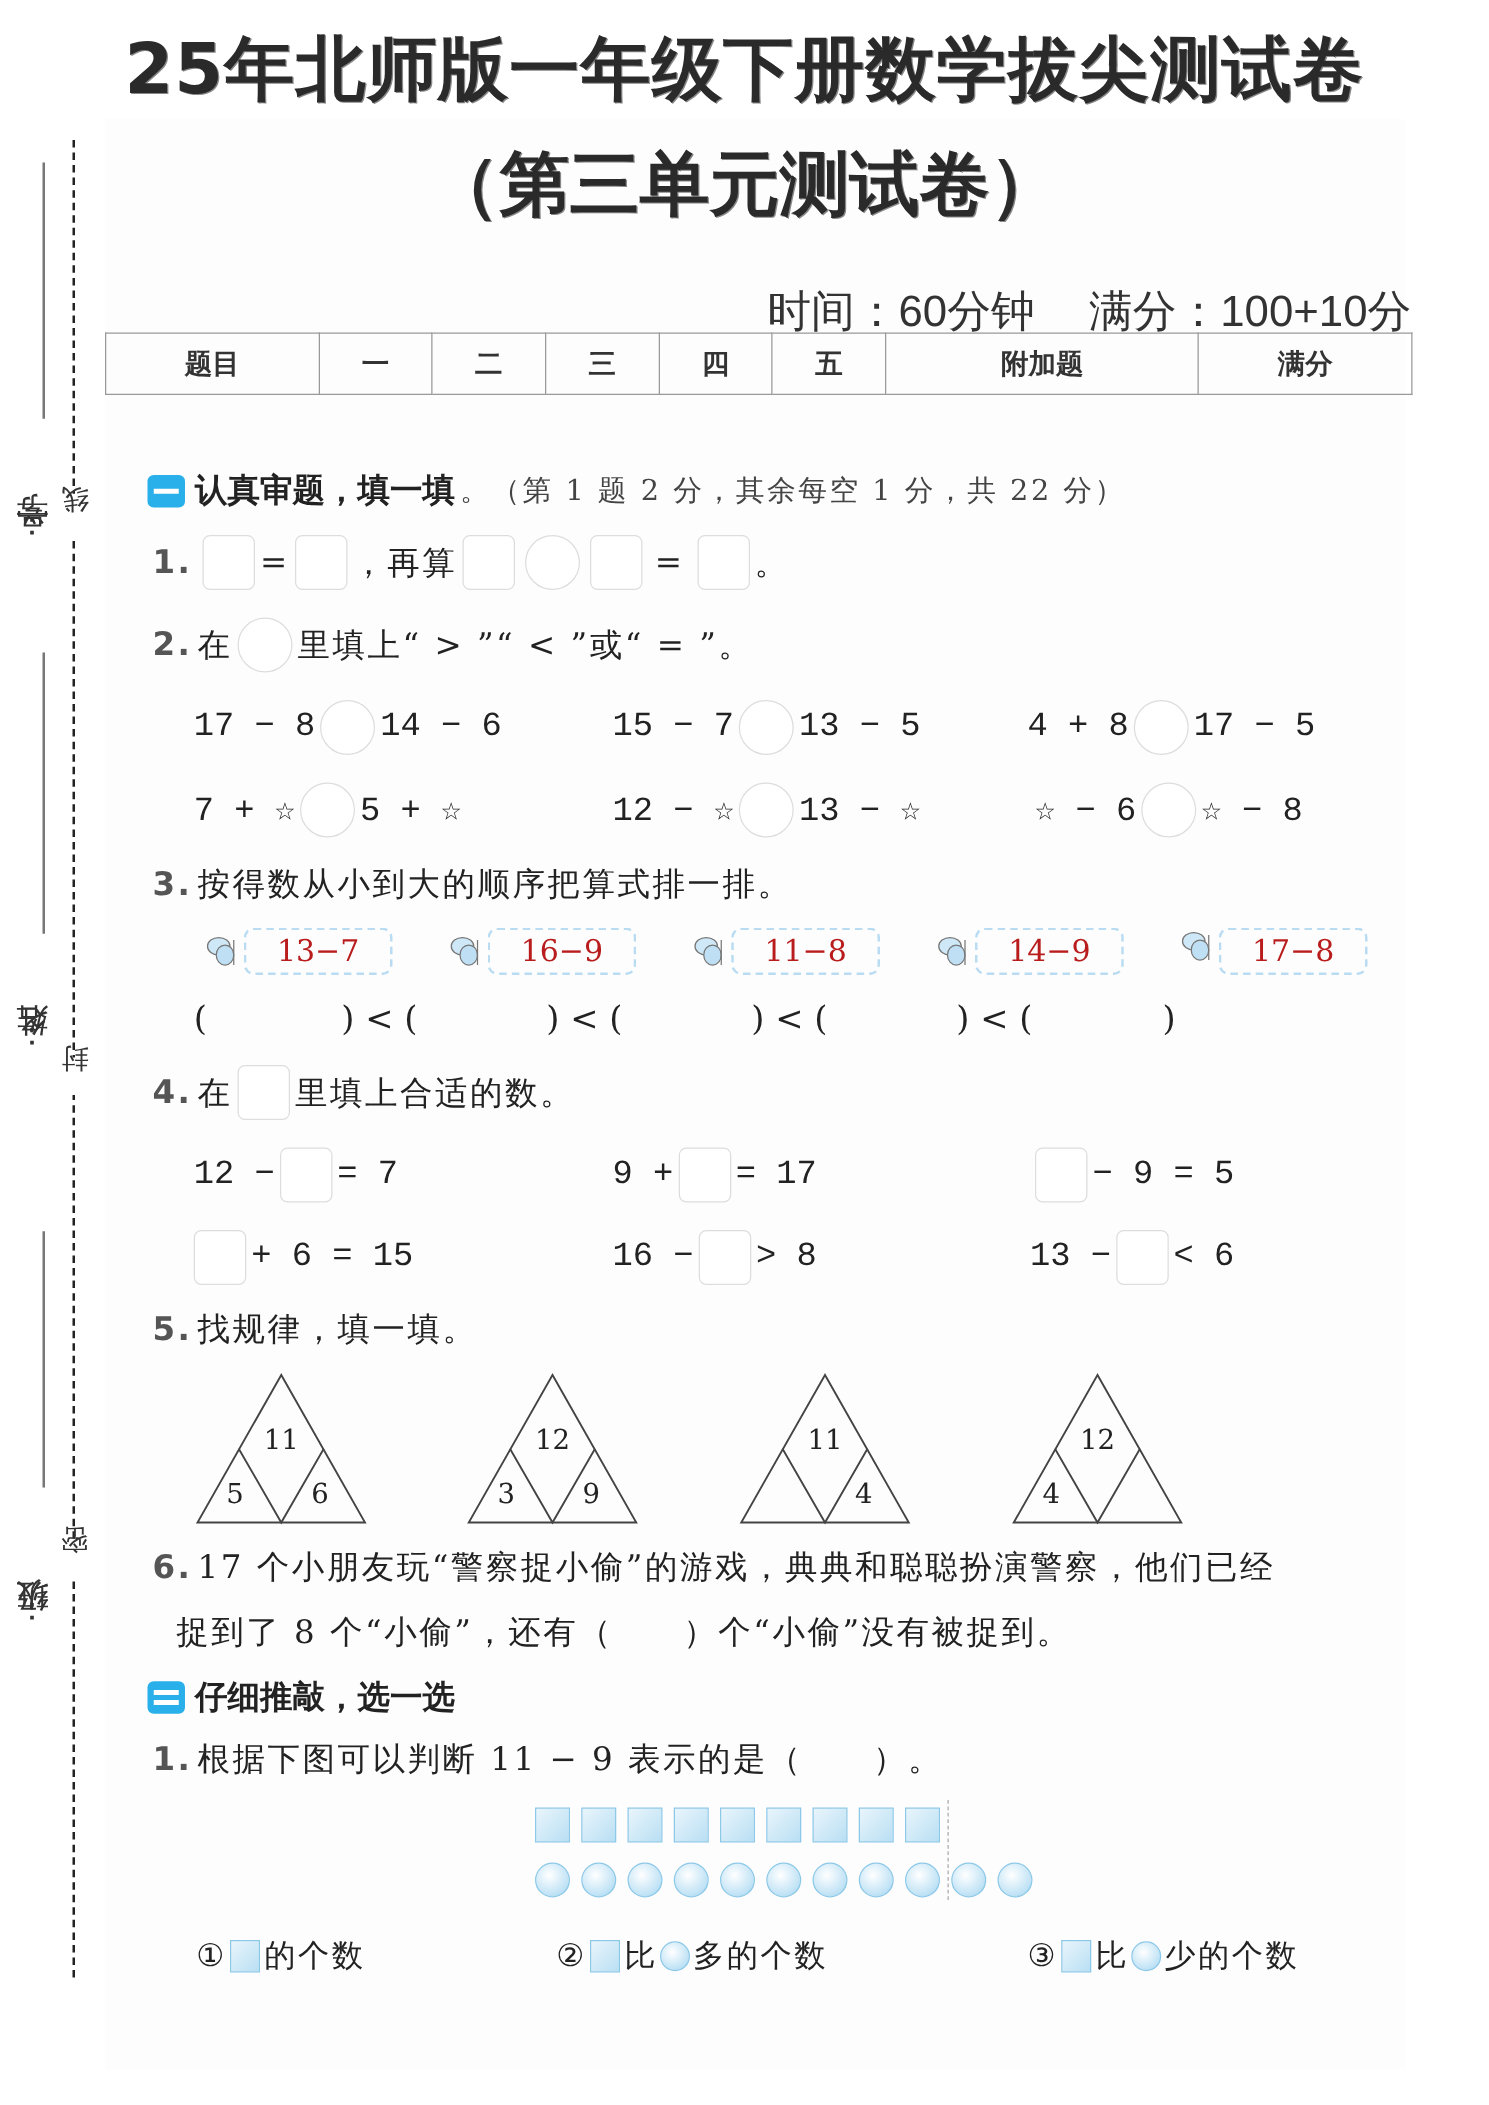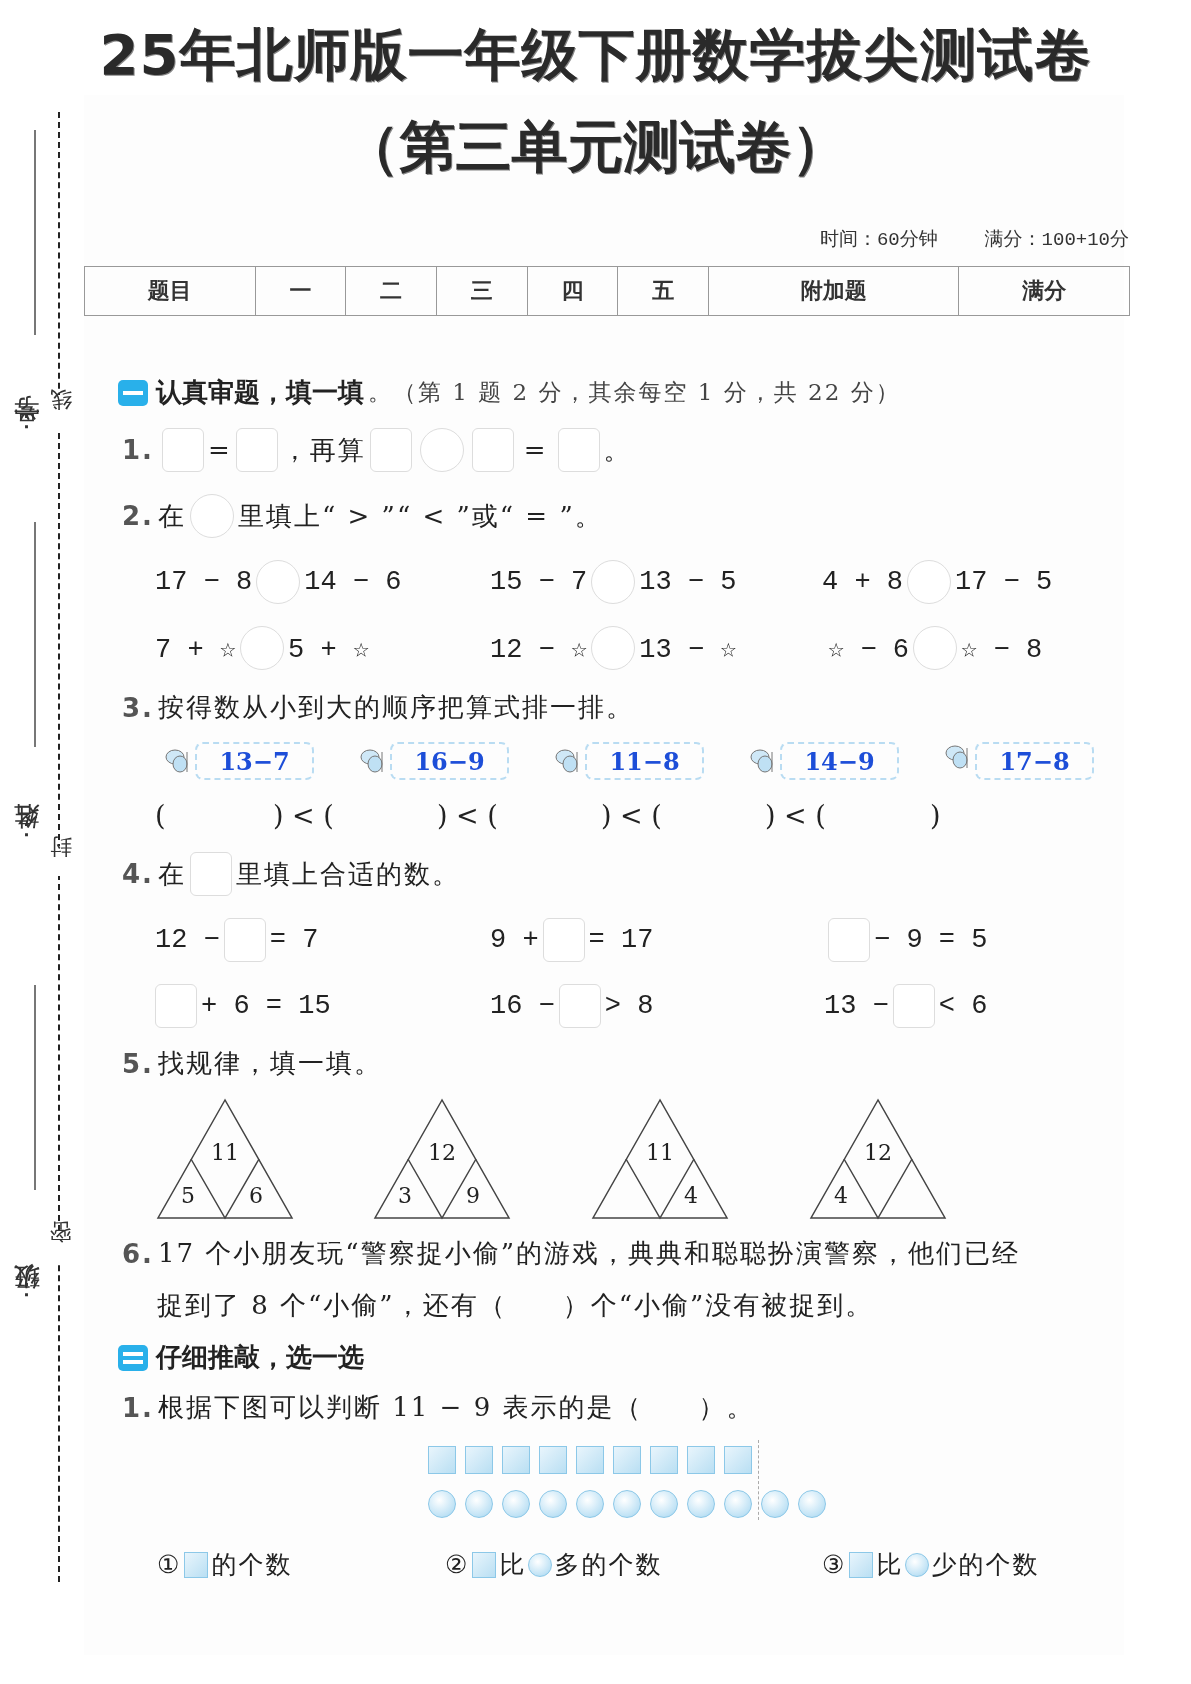--- a/index.html
+++ b/index.html
@@ -16,40 +16,40 @@
   .paper-bg { left: 84px; top: 95px; width: 1040px; height: 1560px; background: #fdfdfd; }
 
   
   .dash-line { left: 58px; top: 112px; height: 1470px; border-left: 2px dashed #222; }
   .solid-line { left: 34px; width: 0; border-left: 2px solid #777; }
   .vert-label { left: 8px; width: 36px; font-size: 26px; writing-mode: vertical-rl; transform: rotate(180deg);
                 font-family: "DejaVu Sans", "Liberation Sans", sans-serif; color: #333; }
   .seal-label { left: 46px; width: 26px; font-size: 22px; writing-mode: vertical-rl; transform: rotate(180deg);
                 font-family: "DejaVu Sans", "Liberation Sans", sans-serif; background: #fff; color: #333; }
 
-  .meta { right: 62px; top: 226px; font-size: 19px; font-family: Liberation Mono, monospace; color: #333; }
+  .meta { right: 62px; top: 226px; font-size: 35px; font-family: Liberation Sans, sans-serif; color: #333; }
   table.score { position: absolute; left: 84px; top: 266px; width: 1046px; border-collapse: collapse;
                 font-family: Liberation Mono, monospace; }
   table.score td { border: 1.5px solid #999; text-align: center; font-size: 22px; font-weight: bold; height: 46px; color: #333; }
   table.score tr:nth-child(2) td { height: 42px; }
 
   .sec { left: 118px; font-size: 26px; display: flex; align-items: center; }
   .sec-icon { width: 30px; height: 26px; background: #29b0ea; border-radius: 5px; position: relative; margin-right: 8px; }
   .sec-icon .bar { position: absolute; left: 5px; right: 5px; height: 4px; background: #fff; }
   .sec-title { font-weight: bold; font-family: "DejaVu Sans", "Liberation Sans", sans-serif; }
   .sec-note { font-size: 23px; color: #444; margin-left: 4px; letter-spacing: 2px; }
 
   .q { left: 122px; font-size: 26px; display: flex; align-items: center; letter-spacing: 2px; }
   .qnum { font-family: "DejaVu Sans", "Liberation Sans", sans-serif; font-weight: bold; color: #555; margin-right: 4px; }
   .box { display: inline-block; width: 40px; height: 42px; border: 1.5px solid #ddd; border-radius: 6px; margin: 0 4px; vertical-align: middle; background:#fff; }
   .circ { display: inline-block; width: 42px; height: 42px; border: 1.5px solid #ddd; border-radius: 50%; margin: 0 4px; vertical-align: middle; background:#fff; }
   .expr { font-size: 27px; display: flex; align-items: center; font-family: Liberation Mono, monospace; }
 
   .pill { width: 115px; height: 34px; border: 2px dashed #b9dcf2; border-radius: 8px; font-size: 24px;
-          display: flex; align-items: center; justify-content: center; color: #1d4ed8; font-weight: bold; }
+          display: flex; align-items: center; justify-content: center; color: #b91c1c; }
   .fly { width: 30px; height: 30px; }
 
   .tri { width: 140px; height: 130px; }
 
   .sq-item { width: 26px; height: 26px; background: linear-gradient(135deg, #e9f5fc, #b9dff3); border: 1px solid #8cc8e8; margin-right: 9px; display: inline-block; }
   .ci-item { width: 26px; height: 26px; border-radius: 50%; background: radial-gradient(circle at 40% 35%, #ffffff, #bfe2f5 70%, #8ccbe9); border: 1px solid #8cc8e8; margin-right: 9px; display: inline-block; }
   .mini-sq { display: inline-block; width: 22px; height: 24px; background: linear-gradient(135deg,#e9f5fc,#b9dff3); border:1px solid #8cc8e8; vertical-align: middle; margin: 0 3px; }
   .mini-ci { display: inline-block; width: 22px; height: 22px; border-radius:50%; background: radial-gradient(circle at 40% 35%,#fff,#bfe2f5 70%,#8ccbe9); border:1px solid #8cc8e8; vertical-align: middle; margin: 0 2px; }
   .opt { font-size: 25px; display: flex; align-items: center; letter-spacing: 2px; }
 </style>
@@ -288,21 +288,21 @@
   </svg>
   <span class="abs" style="left:56px;top:42px;font-size:22px">12</span>
   <span class="abs" style="left:26px;top:85px;font-size:22px">4</span>
   <span class="abs" style="left:94px;top:85px;font-size:22px;min-width:20px;min-height:24px"></span>
 </div>
 
 <div class="abs q" style="top:1236px">
   <span class="qnum"><span>6</span>.</span>
   <span>17 个小朋友玩“警察捉小偷”的游戏，典典和聪聪扮演警察，他们已经</span>
 </div>
-<div class="abs q" style="left:157px;top:1288px">捉到了 8 个“小偷”，还有（　　）个“小偷”没有被捉到。</div>
+<div class="abs q" style="left:141px;top:1288px">捉到了 8 个“小偷”，还有（　　）个“小偷”没有被捉到。</div>
 <div class="abs" style="left:505px;top:1288px;width:70px;height:34px"></div>
 
 <div class="abs sec" style="top:1340px">
   <span class="sec-icon">
       <span class="bar" style="top:7px"></span>
       <span class="bar" style="top:15px"></span>
     </span>
   <span class="sec-title">仔细推敲，选一选</span>
 </div>
 

